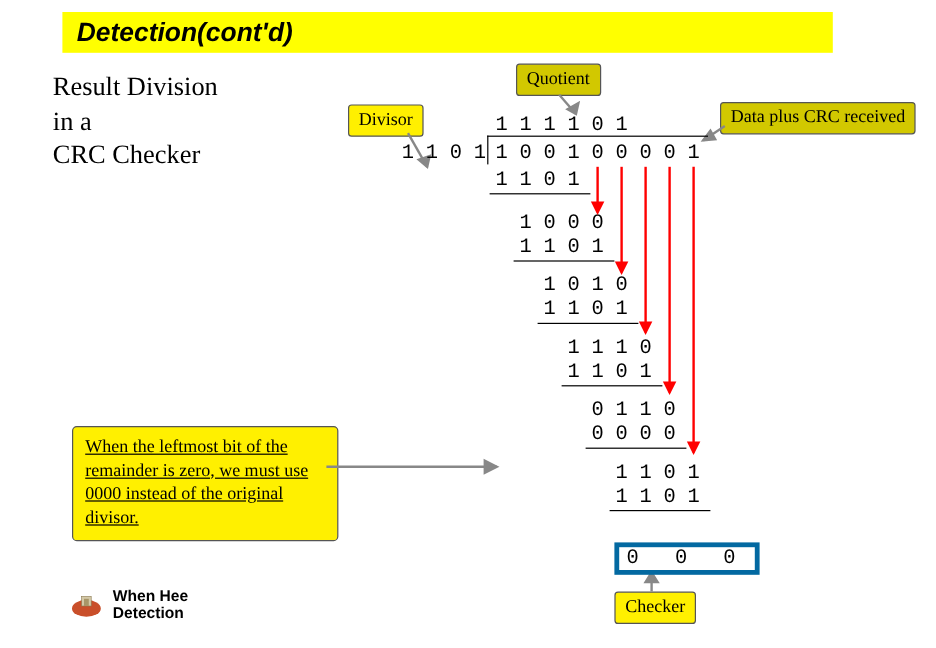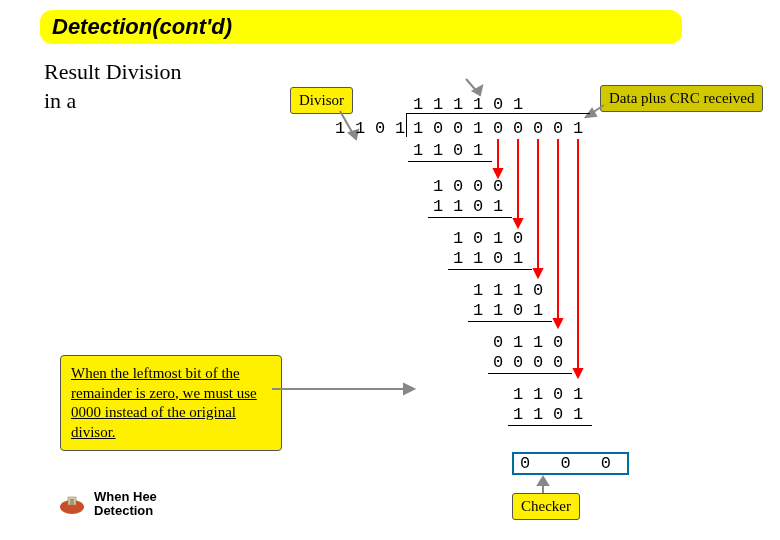--- a/index.html
+++ b/index.html
@@ -1,58 +1,60 @@
 <!DOCTYPE html>
 <html><head>
 <meta charset="utf-8">
 <style>
   html,body{margin:0;padding:0;width:780px;height:540px;background:#fff;font-family:"Times New Roman",serif;position:relative;}
-  .title-bar{position:absolute;left:40px;top:10px;width:630px;height:34px;background:#ffff00;display:flex;align-items:center;padding-left:12px;font:italic bold 22px "Arial",sans-serif;color:#000;border-radius:12px;}
+  .title-bar{position:absolute;left:52px;top:10px;width:630px;height:34px;background:#ffff00;display:flex;align-items:center;padding-left:12px;font:italic bold 22px "Arial",sans-serif;color:#000;}
   .subtitle{position:absolute;left:44px;top:58px;font:22px "Times New Roman",serif;color:#000;line-height:1.3;}
   .footer-logo{position:absolute;left:58px;top:490px;display:flex;align-items:center;gap:8px;}
   .logo-svg{width:28px;height:22px;}
   .uni-name{font:bold 13px "Arial",sans-serif;line-height:1.1;}
   .diagram{position:absolute;left:250px;top:55px;width:520px;height:470px;font:16px "Courier New",monospace;}
   .label-box{position:absolute;background:#fff000;border:1px solid #555;border-radius:3px;padding:4px 8px;font:15px "Times New Roman",serif;white-space:nowrap;}
   .label-dark{background:#d2c800;}
   .note-box{position:absolute;background:#fff000;border:1px solid #555;border-radius:4px;padding:8px 10px;font:15px "Times New Roman",serif;line-height:1.3;width:200px;}
   .digit{position:absolute;width:16px;text-align:center;font:17px "Courier New",monospace;}
   .hline{position:absolute;height:1px;background:#000;}
   .vline{position:absolute;width:1px;background:#000;}
   .arrow{position:absolute;}
   .arrow-red{stroke:#ff0000;fill:#ff0000;stroke-width:2;}
   .arrow-gray{stroke:#888;fill:#888;stroke-width:2;}
-  .result-box{position:absolute;border:2px solid #0369a1;padding:0 6px;font:17px "Courier New",monospace;letter-spacing:10px;}
+  .result-box{position:absolute;border:4px solid #0369a1;padding:0 6px;font:17px "Courier New",monospace;letter-spacing:10px;}
 </style>
 </head>
 <body>
 
 <div class="title-bar">
     <span>Detection(cont'd)</span>
   </div>
 
 <div class="subtitle">
   <span>Result Division</span><br>
   <span>in a</span><br>
+  <span>CRC Checker</span>
 </div>
 
 <div class="footer-logo">
   <svg class="logo-svg" viewBox="0 0 28 22">
     <ellipse cx="14" cy="14" rx="12" ry="7" fill="#c94f2a"></ellipse>
     <rect x="10" y="4" width="8" height="8" fill="#d4c9a8" stroke="#8a7a52" stroke-width="0.5"></rect>
     <rect x="12" y="6" width="4" height="6" fill="#a89668"></rect>
   </svg>
   <div class="uni-name">
     <span>When Hee</span><br>
     <span>Detection</span>
   </div>
 </div>
 
 <div class="diagram">
 
+  <div class="label-box label-dark" style="left:180px;top:-2px;"><span>Quotient</span></div>
   <div class="label-box label-dark" style="left:350px;top:30px;"><span>Data plus CRC received</span></div>
   <div class="label-box" style="left:40px;top:32px;"><span>Divisor</span></div>
   <div class="note-box" style="left:-190px;top:300px;text-decoration:underline;"><span>When the leftmost bit of the remainder is zero, we must use 0000 instead of the original divisor.</span></div>
   <div class="label-box" style="left:262px;top:438px;"><span>Checker</span></div>
 
   <svg class="arrow" style="left:84px;top:50px;width:30px;height:40px;">
       <line x1="6" y1="6" x2="22" y2="34" class="arrow-gray"></line>
       <polygon points="22,34 15,28 24,25" class="arrow-gray"></polygon>
     </svg>
   <svg class="arrow" style="left:210px;top:18px;width:26px;height:28px;">

